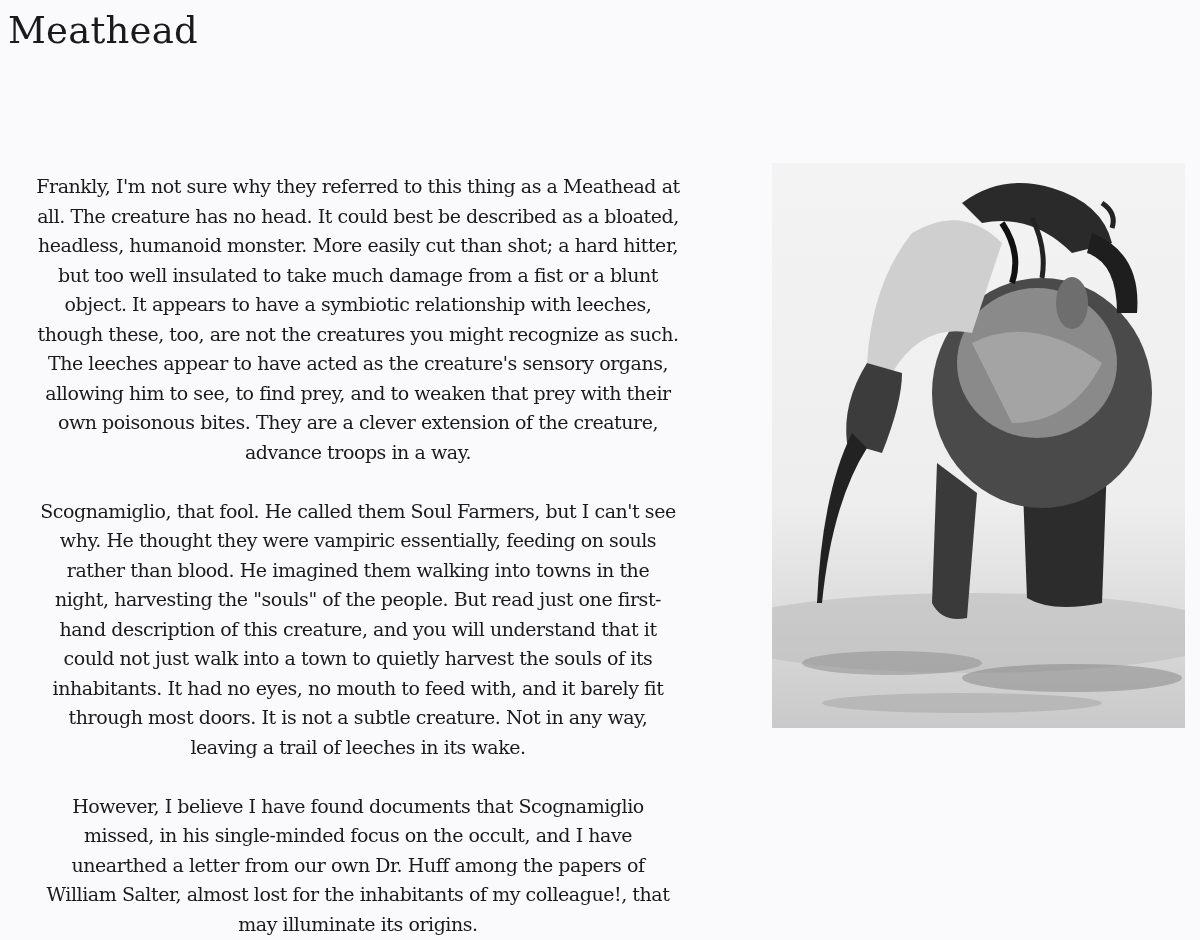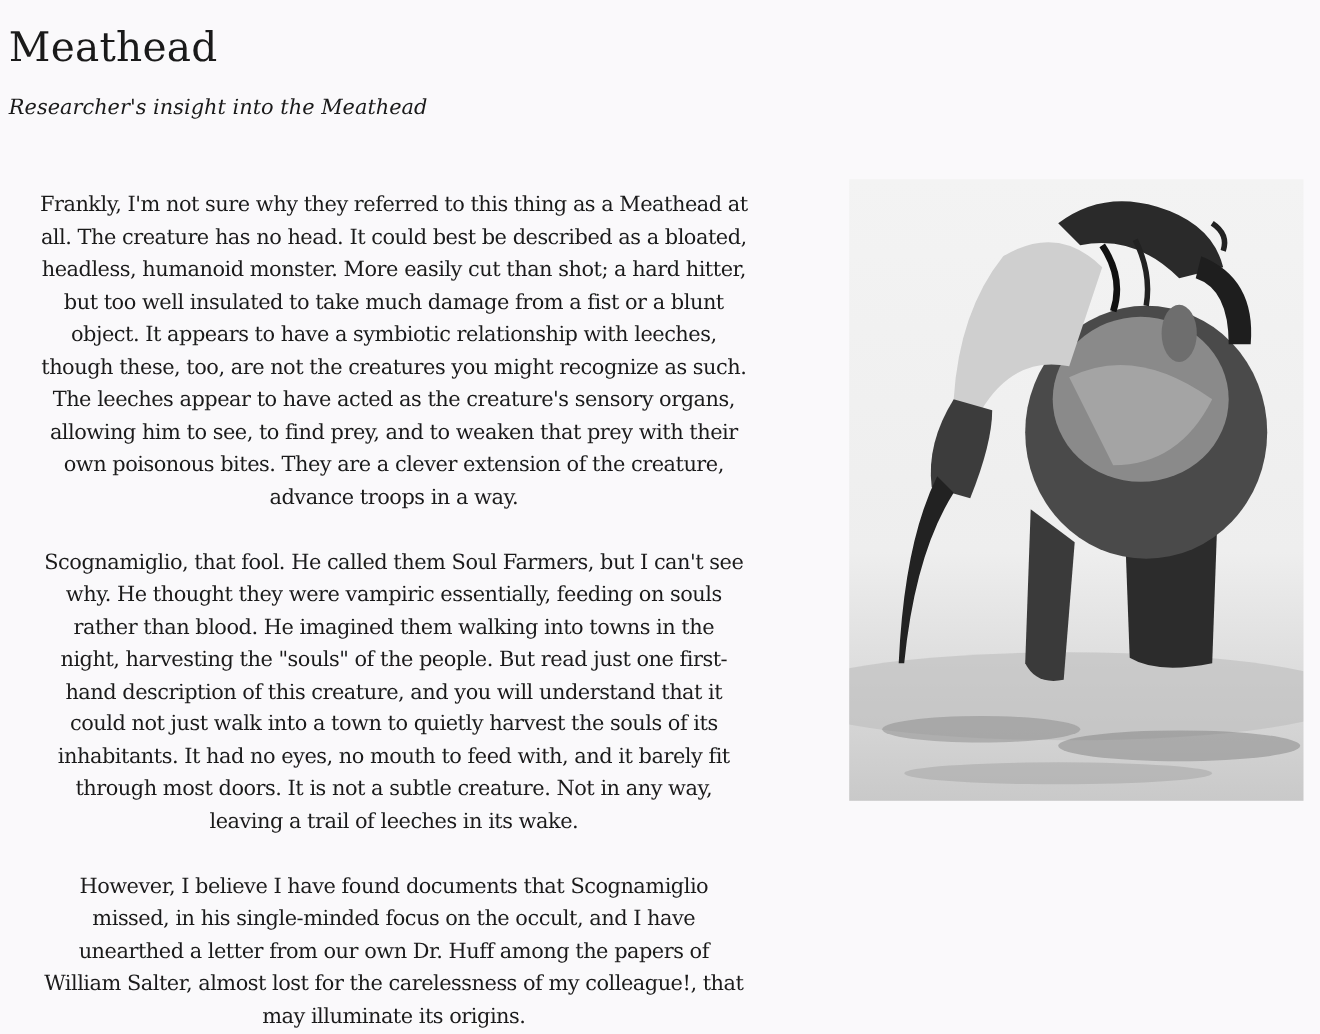--- a/index.html
+++ b/index.html
@@ -11,21 +11,21 @@
       overflow: hidden;
     }
     body {
       font-family: "DejaVu Serif", "Liberation Serif", serif;
       color: #1a1a1a;
       position: relative;
     }
     .title {
       position: absolute;
       left: 8px;
-      top: 20px;
+      top: 8px;
       margin: 0;
       font-size: 37px;
       font-weight: normal;
       letter-spacing: 0.2px;
       line-height: 46px;
     }
     .subtitle {
       position: absolute;
       left: 8px;
       top: 84px;
@@ -59,21 +59,20 @@
       overflow: hidden;
     }
     .figure svg { width: 100%; height: 100%; display: block; }
   </style>
 </head>
 <body>
 
 <h1 class="title">Meathead</h1>
 
 <div class="subtitle">
-  <span>Researcher's insight into the Meathead</span>
 </div>
 
 <div class="body-text">
   <p>Frankly, I'm not sure why they referred to this thing as a Meathead at
 all. The creature has no head. It could best be described as a bloated,
 headless, humanoid monster. More easily cut than shot; a hard hitter,
 but too well insulated to take much damage from a fist or a blunt
 object. It appears to have a symbiotic relationship with leeches,
 though these, too, are not the creatures you might recognize as such.
 The leeches appear to have acted as the creature's sensory organs,
@@ -85,21 +84,21 @@
 rather than blood. He imagined them walking into towns in the
 night, harvesting the "souls" of the people. But read just one first-
 hand description of this creature, and you will understand that it
 could not just walk into a town to quietly harvest the souls of its
 inhabitants. It had no eyes, no mouth to feed with, and it barely fit
 through most doors. It is not a subtle creature. Not in any way,
 leaving a trail of leeches in its wake.</p>
   <p>However, I believe I have found documents that Scognamiglio
 missed, in his single-minded focus on the occult, and I have
 unearthed a letter from our own Dr. Huff among the papers of
-William Salter, almost lost for the carelessness of my colleague!, that
+William Salter, almost lost for the inhabitants of my colleague!, that
 may illuminate its origins.</p>
 </div>
 
 <div class="figure" title="Black and white photo of a bloated headless humanoid creature covered in leeches, with a long curved claw arm, wading through mud">
   <svg viewBox="0 0 413 565">
 
     <ellipse cx="200" cy="470" rx="260" ry="40" fill="#bdbdbd" opacity="0.6"></ellipse>
     <ellipse cx="120" cy="500" rx="90" ry="12" fill="#8a8a8a" opacity="0.5"></ellipse>
     <ellipse cx="300" cy="515" rx="110" ry="14" fill="#7a7a7a" opacity="0.45"></ellipse>
     <ellipse cx="190" cy="540" rx="140" ry="10" fill="#999" opacity="0.4"></ellipse>

